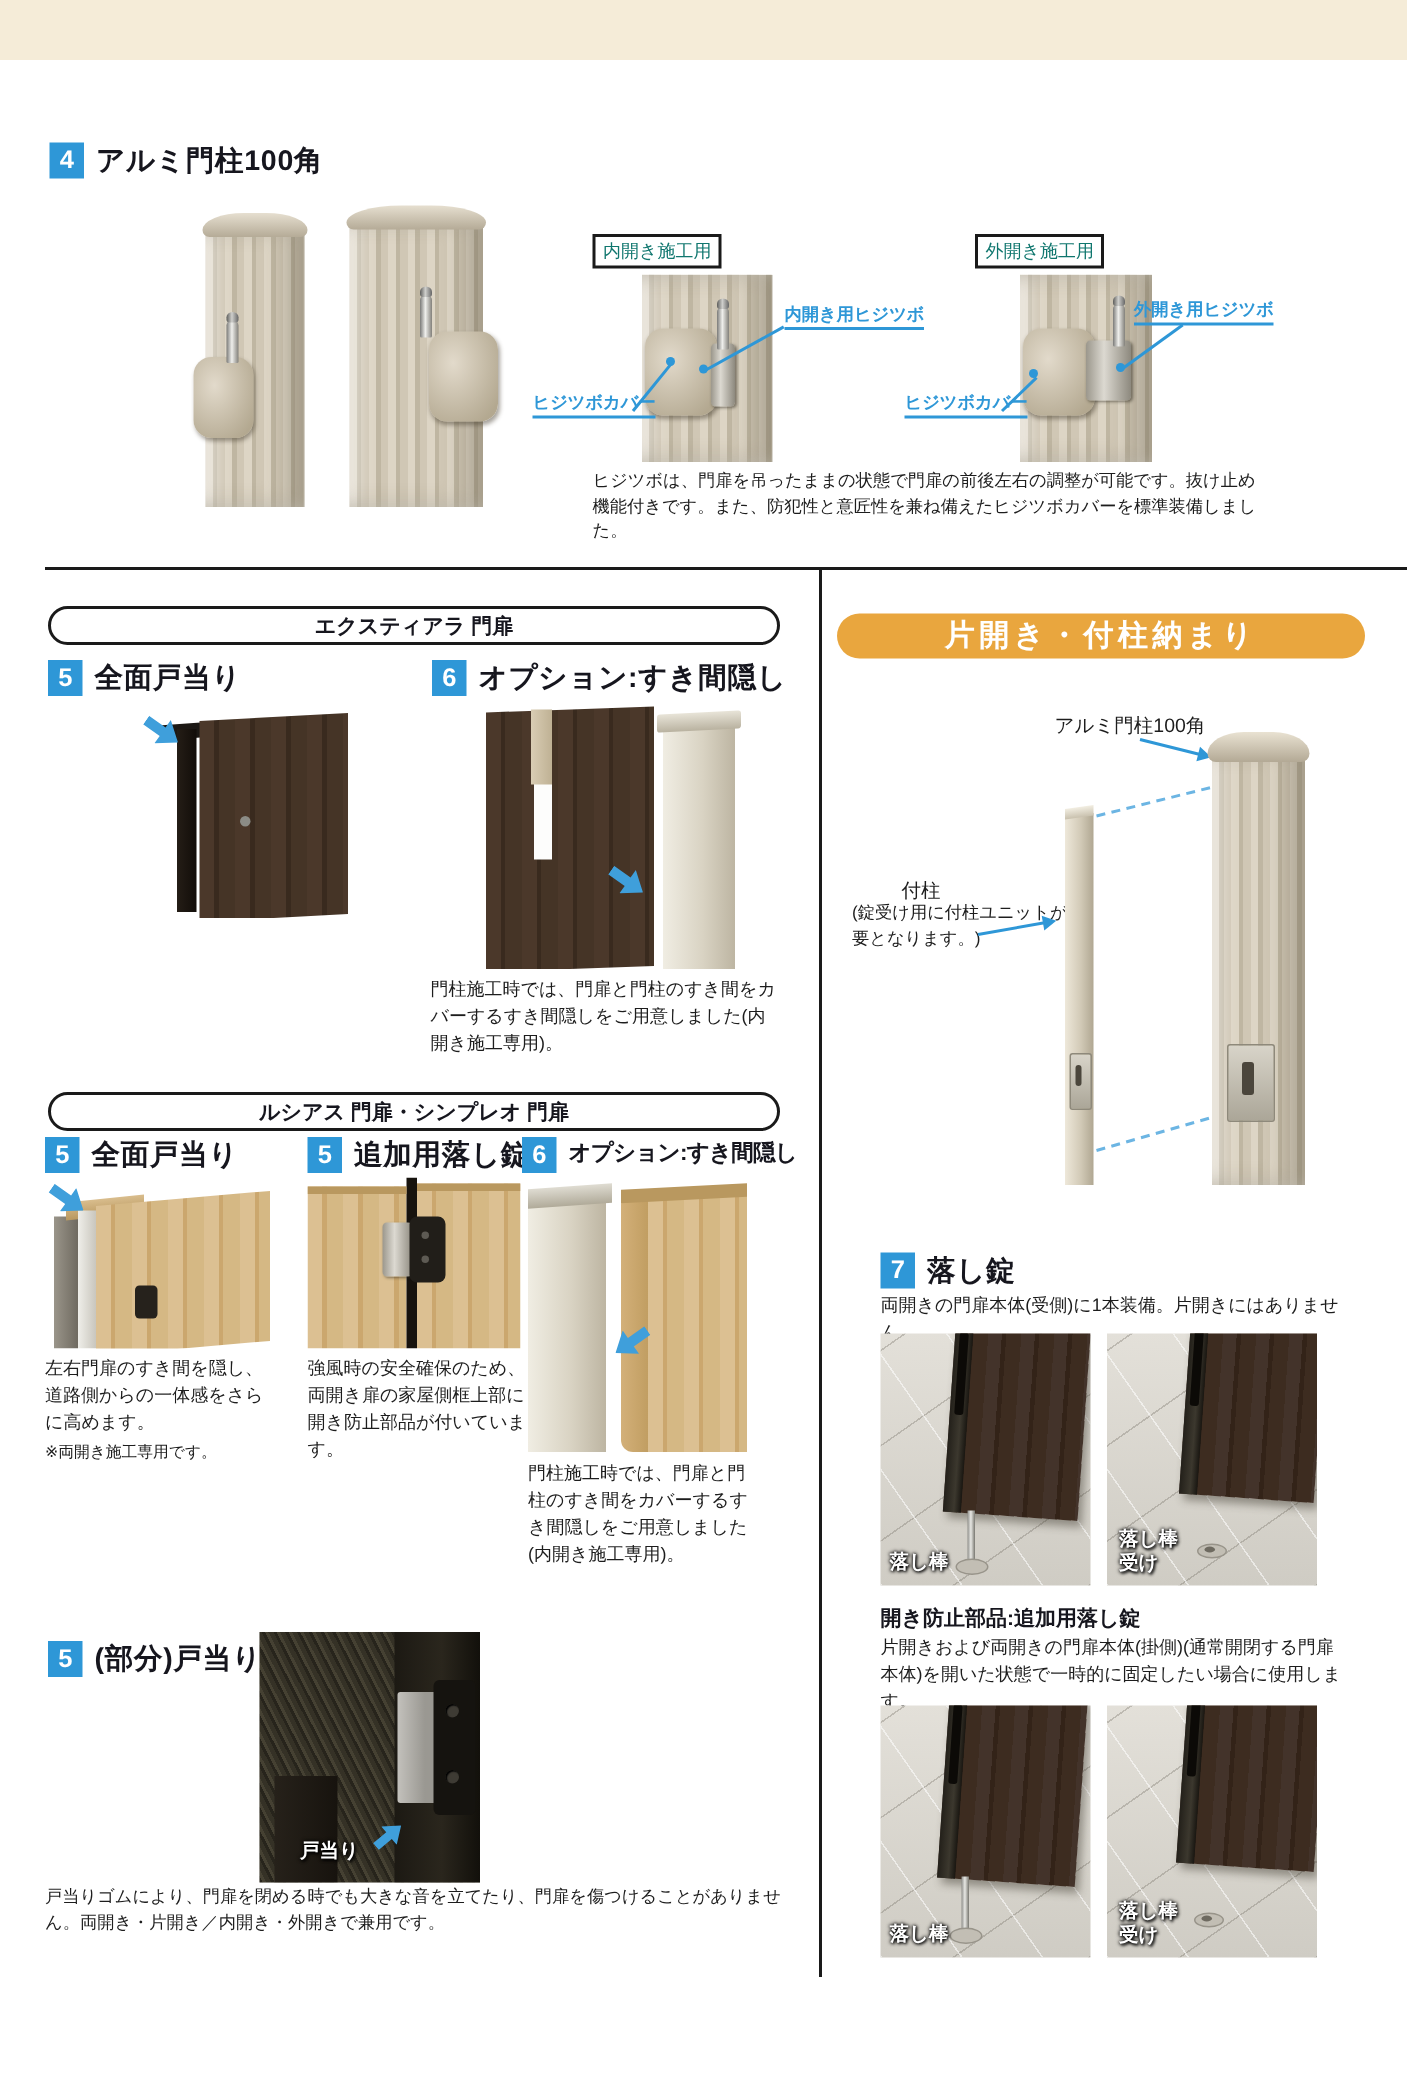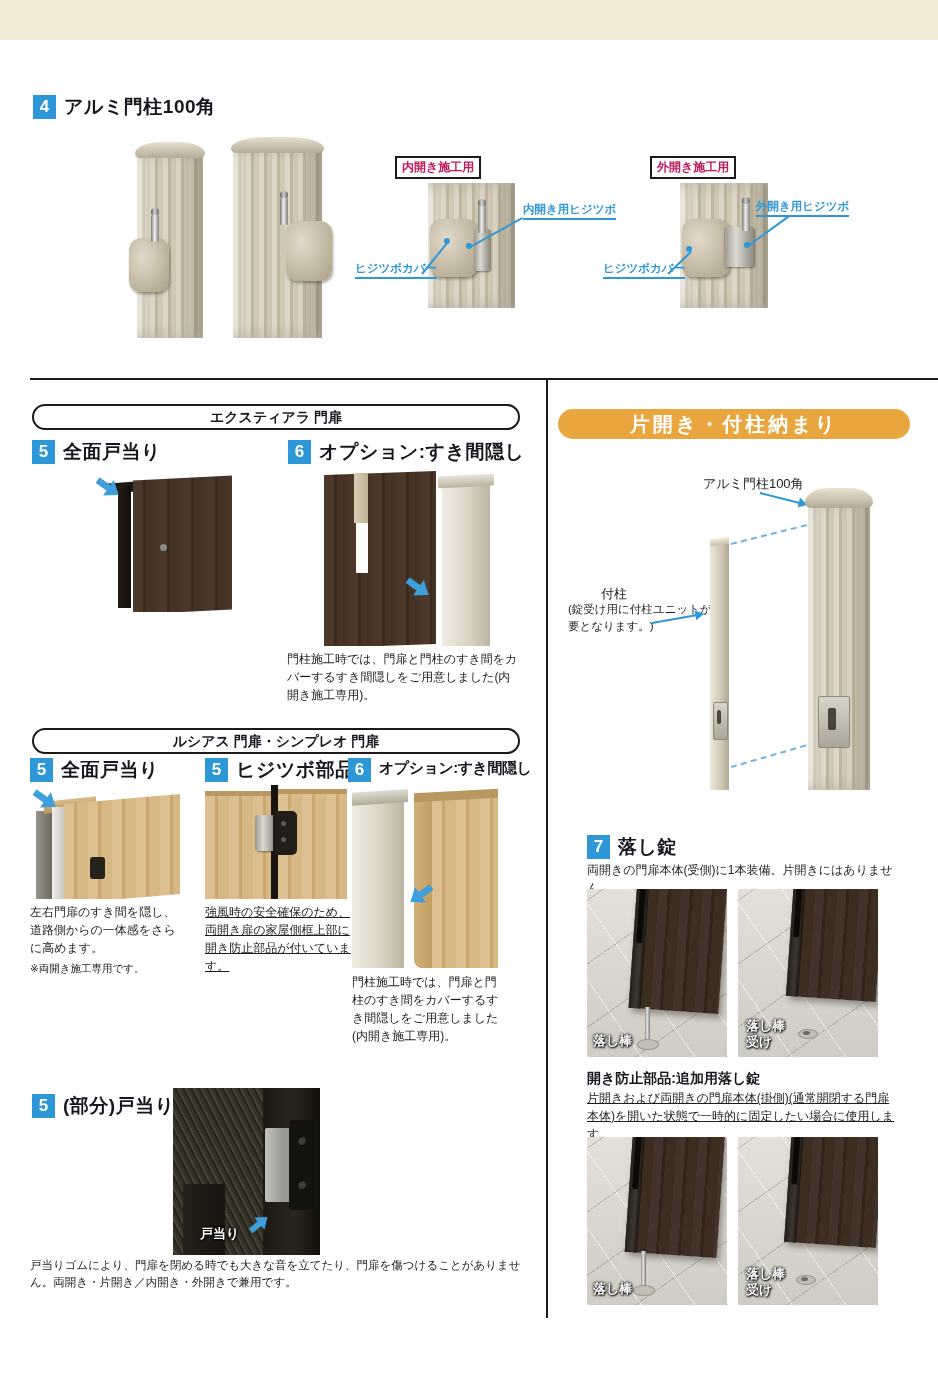--- a/index.html
+++ b/index.html
@@ -10,21 +10,21 @@
   .top-bar{left:0;top:0;width:938px;height:40px;background:#f5ecd8;}
   .badge{width:23px;height:24px;background:#2e97d7;color:#fff;font-size:17px;font-weight:bold;
          text-align:center;line-height:24px;}
   .sec-title{font-size:19px;font-weight:bold;color:#16161e;letter-spacing:.5px;white-space:nowrap;}
   .pill{border:2px solid #1a1a1a;border-radius:14px;background:#fff;text-align:center;
         font-size:14px;font-weight:bold;color:#16161e;height:22px;line-height:22px;}
   .tan-pill{background:#f8d9a2;border-radius:15px;height:29px;line-height:29px;text-align:center;
         font-size:17px;font-weight:bold;color:#2a2a2a;}
   .orange-pill{background:#e9a63e;border-radius:16px;height:30px;line-height:30px;text-align:center;
         font-size:20px;font-weight:bold;color:#fff;letter-spacing:3px;}
-  .boxed-label{border:2px solid #1a1a1a;background:#fff;font-size:12px;font-weight:bold;color:#be185d;
+  .boxed-label{border:2px solid #1a1a1a;background:#fff;font-size:12px;font-weight:normal;color:#0f766e;
         padding:1px 5px;white-space:nowrap;}
   .body-text{font-size:12px;line-height:1.5;color:#1d1d1d;}
   .small-text{font-size:11.5px;line-height:1.45;color:#1d1d1d;}
   .callout{color:#2e97d7;font-size:11.5px;font-weight:bold;border-bottom:2px solid #2e97d7;
         padding-bottom:1px;white-space:nowrap;}
   .plain-label{font-size:13px;color:#1d1d1d;white-space:nowrap;}
   .photo-label{color:#fff;font-size:13px;font-weight:bold;
         text-shadow:0 0 3px rgba(0,0,0,.95),0 0 2px rgba(0,0,0,.9),1px 1px 2px rgba(0,0,0,.9);}
   .lead{height:2px;background:#2e97d7;transform-origin:0 50%;}
   .lead.head::after{content:"";position:absolute;right:-7px;top:-4px;width:0;height:0;
@@ -118,20 +118,21 @@
   <div class="abs dot" style="left:444px;top:238px;"></div>
 
   <div class="abs callout" style="left:756px;top:199px;">外開き用ヒジツボ</div>
   <div class="abs lead" style="left:748px;top:245px;width:50px;transform:rotate(-36deg);"></div>
   <div class="abs dot" style="left:744px;top:242px;"></div>
 
   <div class="abs callout" style="left:603px;top:261px;">ヒジツボカバー</div>
   <div class="abs lead" style="left:668px;top:273px;width:32px;transform:rotate(-44deg);"></div>
   <div class="abs dot" style="left:686px;top:246px;"></div>
 
+  <div class="abs small-text" style="left:395px;top:313px;width:448px;">ヒジツボは、門扉を吊ったままの状態で門扉の前後左右の調整が可能です。抜け止め機能付きです。また、防犯性と意匠性を兼ね備えたヒジツボカバーを標準装備しました。</div>
 
   <div class="abs h-rule" style="left:30px;top:378px;width:908px;height:2px;"></div>
   <div class="abs v-rule" style="left:546px;top:378px;width:2px;height:940px;"></div>
 
   <div class="abs pill" style="left:32px;top:404px;width:484px;">エクスティアラ 門扉</div>
 
   <div class="abs badge" style="left:32px;top:440px;">5</div>
   <div class="abs sec-title" style="left:63px;top:439px;">全面戸当り</div>
   <div class="abs badge" style="left:288px;top:440px;">6</div>
   <div class="abs sec-title" style="left:319px;top:439px;">オプション:すき間隠し</div>
@@ -152,21 +153,21 @@
     <div style="position:absolute;left:126px;top:10px;width:56px;height:12px;background:linear-gradient(180deg,#e8e4d8,#b9b2a0);transform:skewY(-3deg);border-radius:2px;"></div>
   </div>
   <div class="abs fat-arrow" style="left:405px;top:578px;transform:rotate(35deg);"></div>
   <div class="abs body-text" style="left:287px;top:650px;width:232px;">門柱施工時では、門扉と門柱のすき間をカバーするすき間隠しをご用意しました(内開き施工専用)。</div>
 
   <div class="abs pill" style="left:32px;top:728px;width:484px;">ルシアス 門扉・シンプレオ 門扉</div>
 
   <div class="abs badge" style="left:30px;top:758px;">5</div>
   <div class="abs sec-title" style="left:61px;top:757px;">全面戸当り</div>
   <div class="abs badge" style="left:205px;top:758px;">5</div>
-  <div class="abs sec-title" style="left:236px;top:757px;">ヒジツボ部品</div>
+  <div class="abs sec-title" style="left:236px;top:757px;">追加用落し錠</div>
   <div class="abs badge" style="left:348px;top:758px;">6</div>
   <div class="abs sec-title" style="left:379px;top:759px;font-size:15px;letter-spacing:-.5px;">オプション:すき間隠し</div>
 
   <div class="abs photo" style="left:30px;top:785px;width:150px;height:114px;">
     <div style="position:absolute;left:6px;top:26px;width:16px;height:88px;background:linear-gradient(90deg,#9a958a,#6f6a60);"></div>
     <div style="position:absolute;left:14px;top:14px;width:52px;height:12px;background:linear-gradient(180deg,#d9bd8d,#b9985f);transform:skewY(-6deg);"></div>
     <div style="position:absolute;left:22px;top:22px;width:12px;height:92px;background:linear-gradient(90deg,#efeee9,#c9c6bd);"></div>
     <div class="wood-light" style="position:absolute;left:34px;top:14px;width:116px;height:100px;transform:skewY(-5deg);"></div>
     <div style="position:absolute;left:60px;top:72px;width:15px;height:22px;background:#26221c;border-radius:3px;"></div>
   </div>
@@ -178,21 +179,21 @@
     <div class="wood-light" style="position:absolute;left:0;top:6px;width:66px;height:108px;"></div>
     <div class="wood-light" style="position:absolute;left:73px;top:4px;width:69px;height:110px;"></div>
     <div style="position:absolute;left:66px;top:0;width:7px;height:114px;background:#17130e;"></div>
     <div style="position:absolute;left:0;top:6px;width:66px;height:5px;background:#b9985f;"></div>
     <div style="position:absolute;left:73px;top:4px;width:69px;height:5px;background:#b9985f;"></div>
     <div class="bracket" style="left:50px;top:30px;width:20px;height:36px;"></div>
     <div style="position:absolute;left:68px;top:26px;width:24px;height:44px;background:#211e19;border-radius:5px;"></div>
     <div style="position:absolute;left:76px;top:36px;width:5px;height:5px;border-radius:50%;background:#5d5a53;"></div>
     <div style="position:absolute;left:76px;top:52px;width:5px;height:5px;border-radius:50%;background:#5d5a53;"></div>
   </div>
-  <div class="abs body-text" style="left:205px;top:903px;width:146px;text-decoration:underline;">強風時の安全確保のため、両開き扉の家屋側框上部に開き防止部品が付いています。</div>
+  <div class="abs body-text" style="left:205px;top:903px;width:146px;">強風時の安全確保のため、両開き扉の家屋側框上部に開き防止部品が付いています。</div>
 
   <div class="abs photo" style="left:352px;top:785px;width:146px;height:183px;">
     <div class="beige-post" style="position:absolute;left:0;top:14px;width:52px;height:169px;"></div>
     <div style="position:absolute;left:-4px;top:6px;width:60px;height:13px;background:linear-gradient(180deg,#dfdcd2,#b0aa99);transform:skewY(-4deg);"></div>
     <div style="position:absolute;left:62px;top:10px;width:18px;height:173px;background:linear-gradient(90deg,#d3b079,#c19e62);border-radius:8px 0 0 8px;"></div>
     <div class="wood-light" style="position:absolute;left:80px;top:10px;width:66px;height:173px;"></div>
     <div style="position:absolute;left:62px;top:6px;width:84px;height:9px;background:#b9985f;transform:skewY(-3deg);"></div>
   </div>
   <div class="abs fat-arrow" style="left:408px;top:885px;transform:rotate(145deg);"></div>
   <div class="abs body-text" style="left:352px;top:973px;width:152px;">門柱施工時では、門扉と門柱のすき間をカバーするすき間隠しをご用意しました(内開き施工専用)。</div>
@@ -257,21 +258,21 @@
       <div class="fp-frame">
           <div class="fp-recess"></div>
         </div>
     </div>
     <div class="fp-socket" style="left:60px;top:140px;width:18px;height:8px;"></div>
     <div style="position:absolute;left:65px;top:142px;width:7px;height:4px;border-radius:50%;background:#6e6a60;"></div>
   </div>
   <div class="abs photo-label" style="left:746px;top:1018px;width:46px;line-height:1.25;">落し棒受け</div>
 
   <div class="abs" style="left:587px;top:1070px;font-size:14px;font-weight:bold;color:#16161e;">開き防止部品:追加用落し錠</div>
-  <div class="abs body-text" style="left:587px;top:1089px;width:308px;text-decoration:underline;">片開きおよび両開きの門扉本体(掛側)(通常開閉する門扉本体)を開いた状態で一時的に固定したい場合に使用します。</div>
+  <div class="abs body-text" style="left:587px;top:1089px;width:308px;">片開きおよび両開きの門扉本体(掛側)(通常開閉する門扉本体)を開いた状態で一時的に固定したい場合に使用します。</div>
 
   <div class="floor-photo" style="left:587px;top:1137px;width:140px;height:168px;">
     <div class="fp-door" style="left:42px;top:-8px;width:92px;height:126px;">
       <div class="fp-frame">
           <div class="fp-recess"></div>
         </div>
     </div>
     <div class="fp-rod" style="left:54px;top:114px;height:36px;"></div>
     <div class="fp-socket" style="left:46px;top:148px;width:20px;height:9px;"></div>
   </div>

